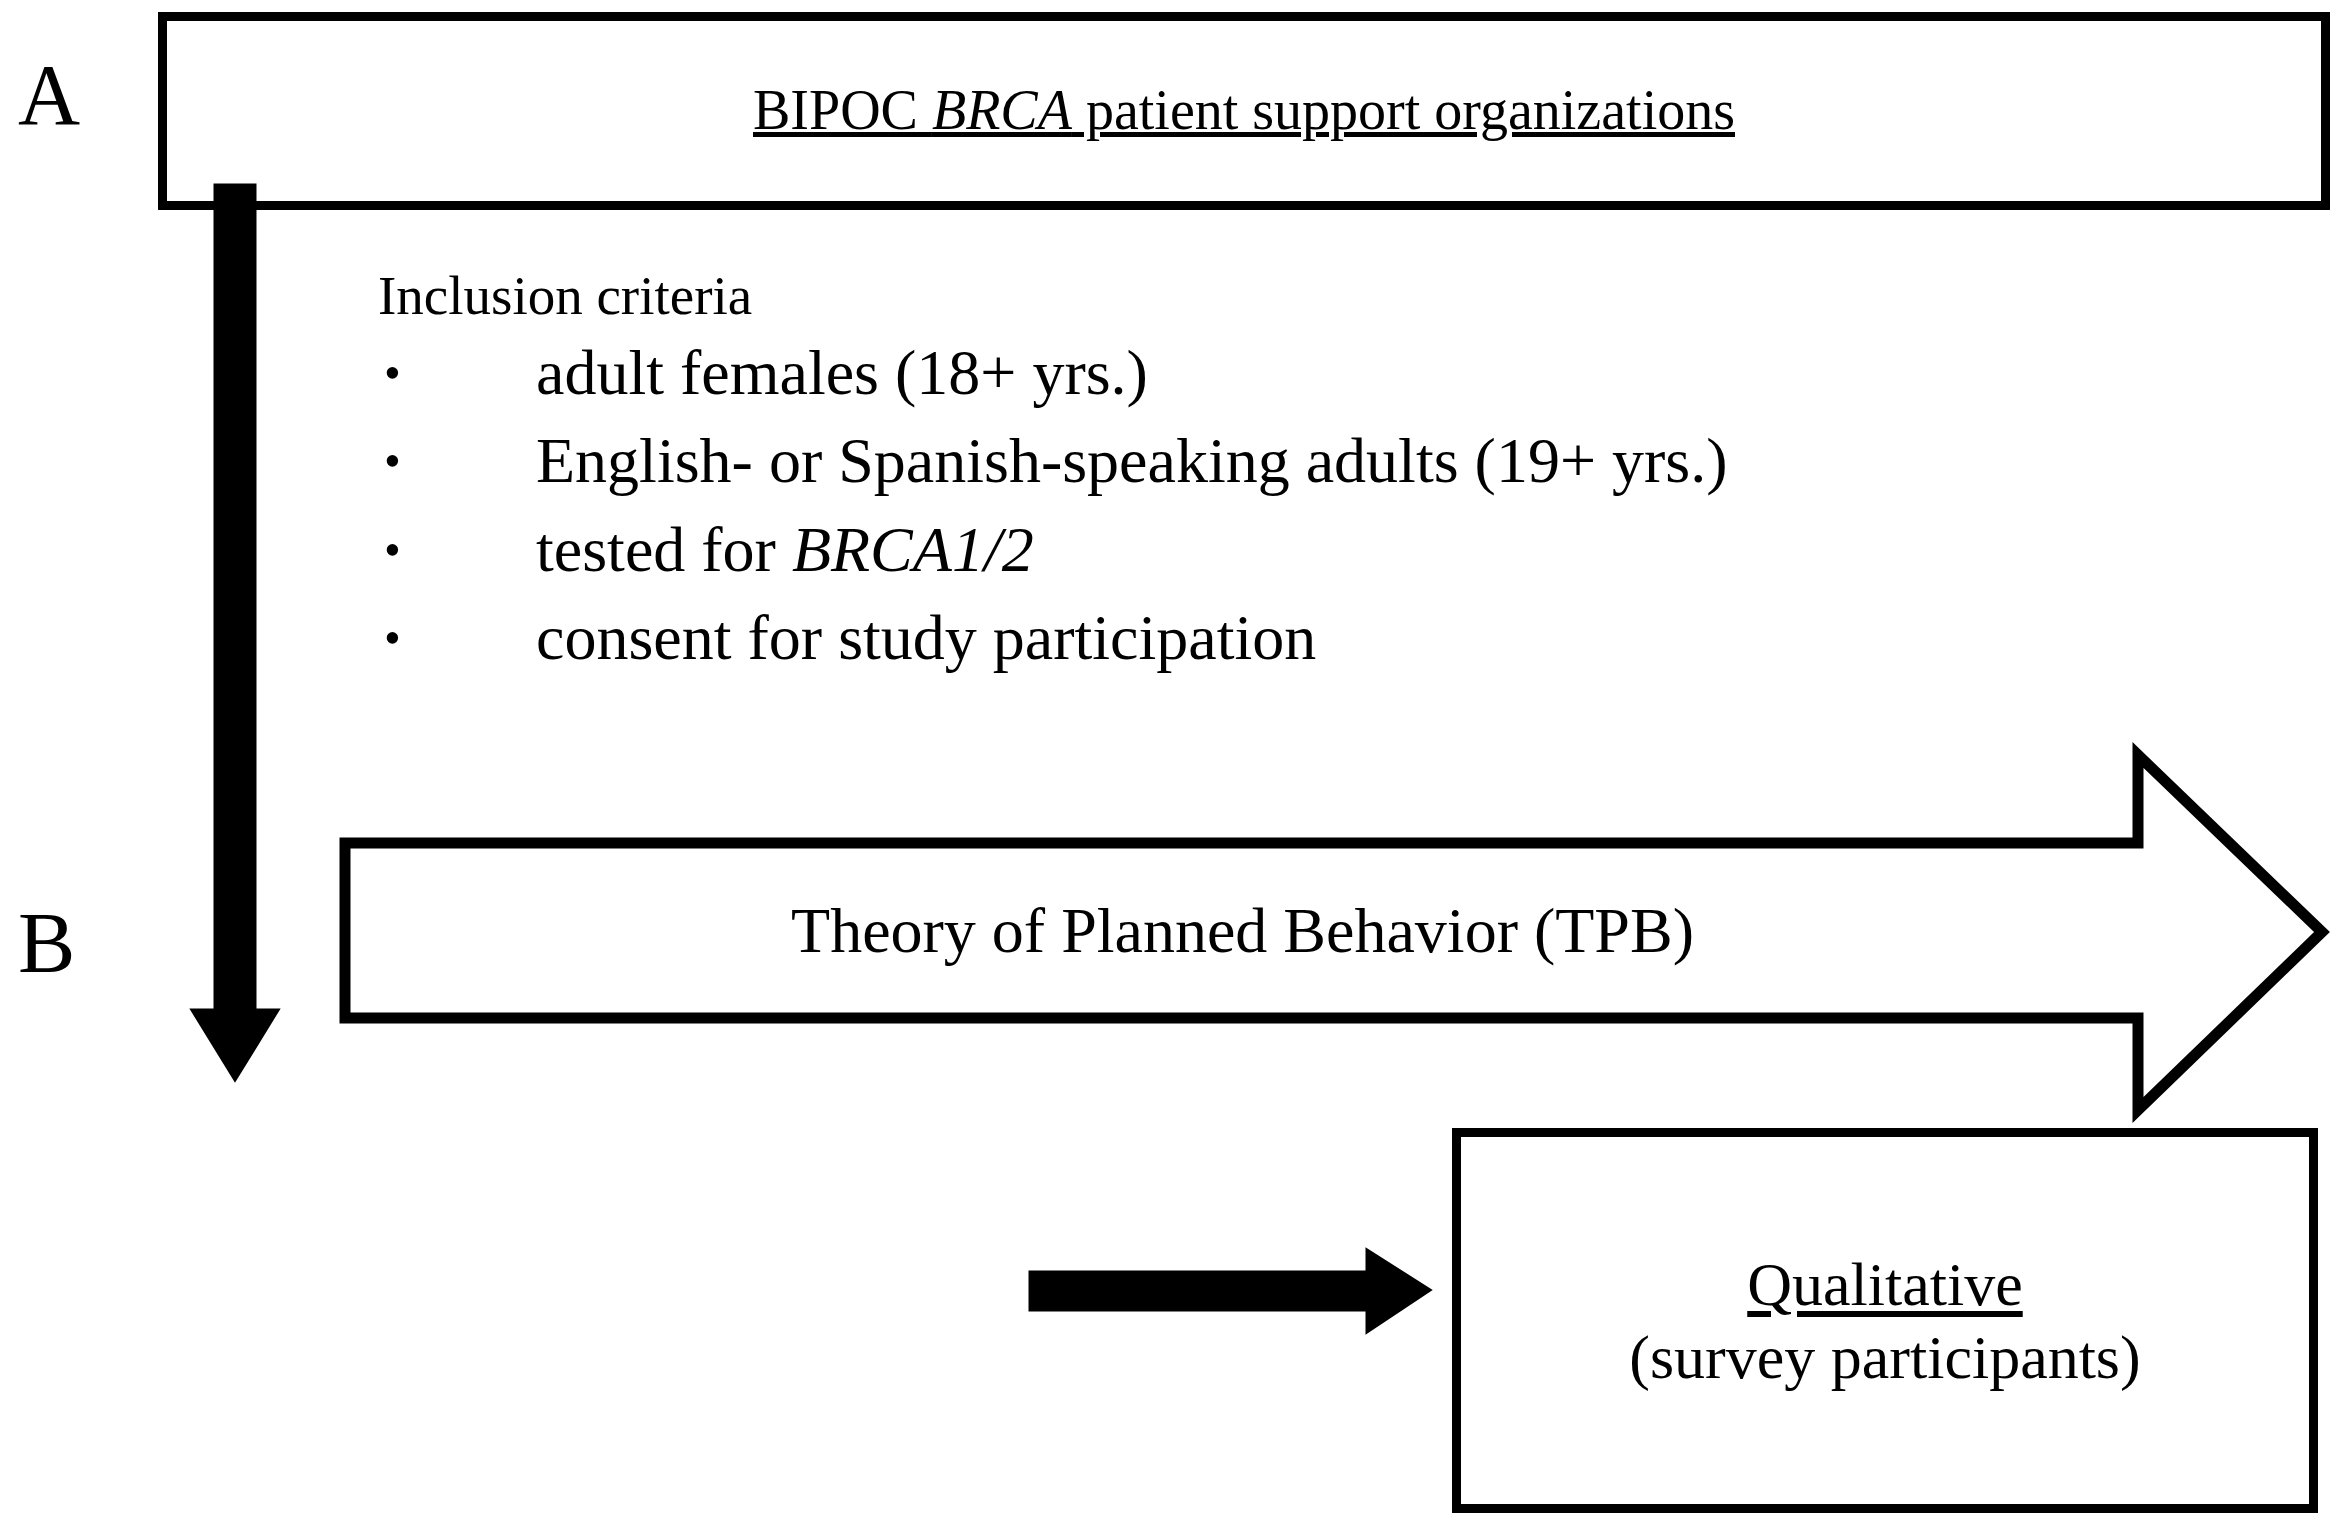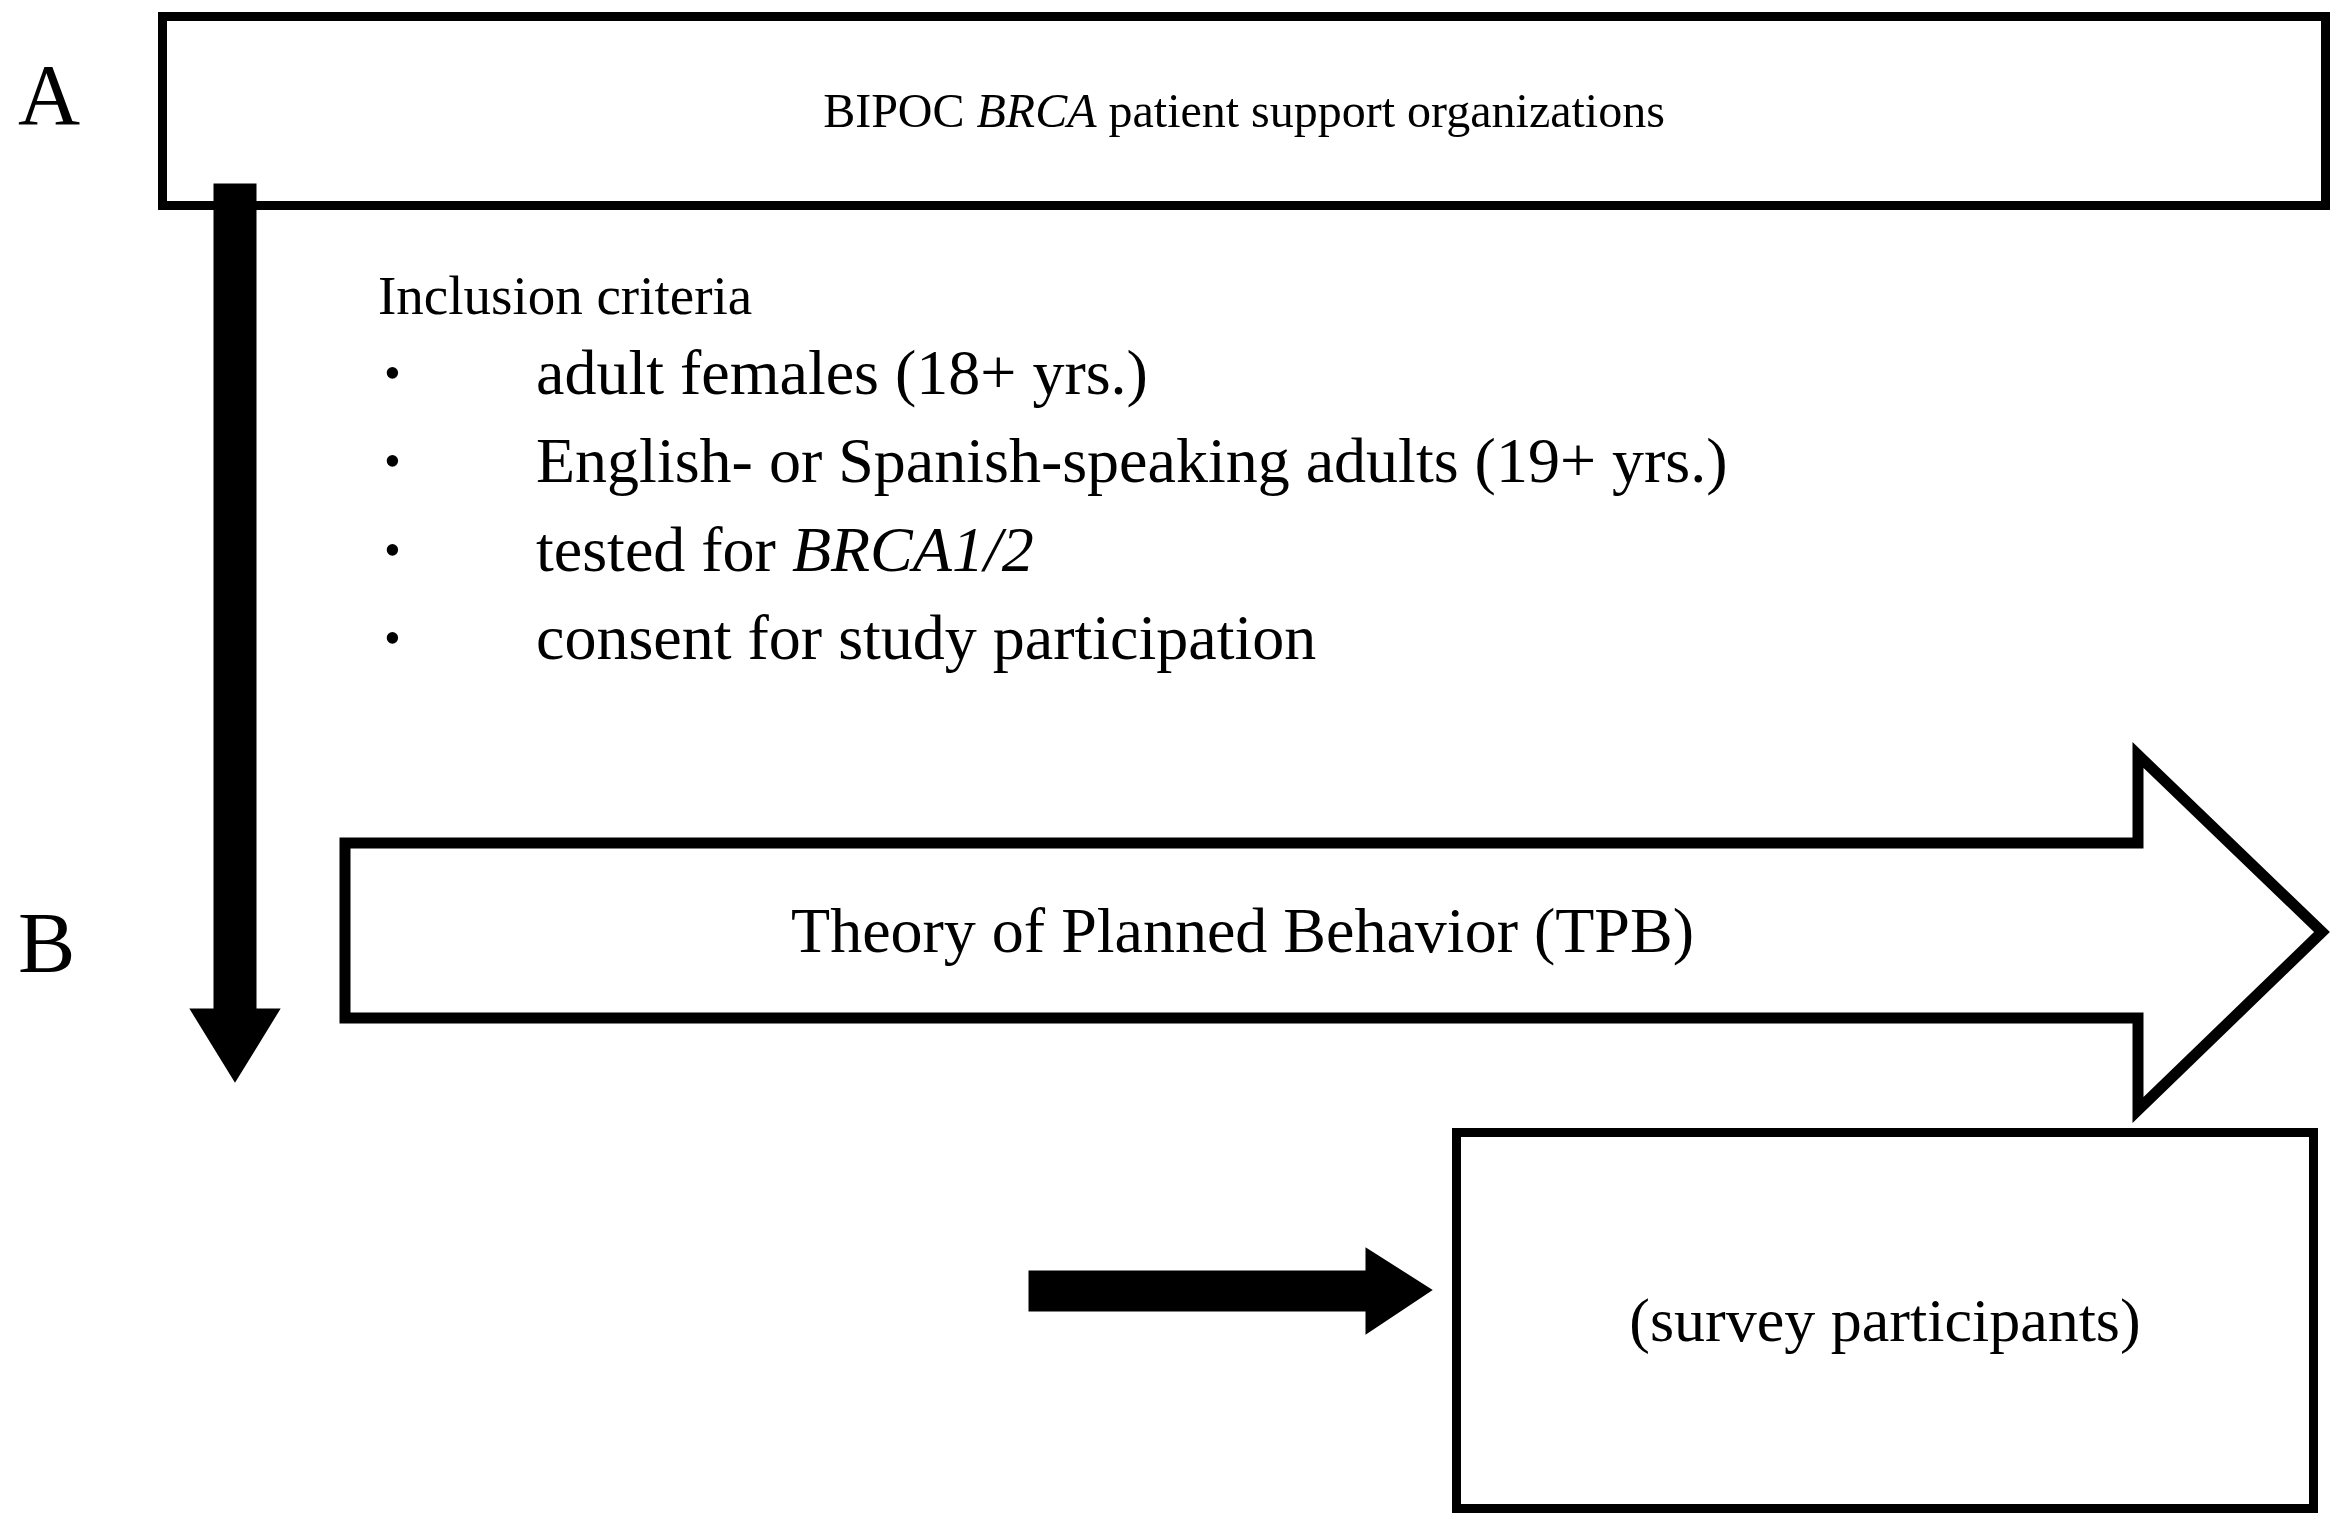--- a/index.html
+++ b/index.html
@@ -43,23 +43,24 @@
     text-align: center;
   }
 
   #box-top {
     left: 158px;
     top: 12px;
     width: 2172px;
     height: 198px;
   }
   #box-top .box-text {
-    font-size: 48px;
+    font-size: 56px;
     line-height: 1.1;
     white-space: nowrap;
+    text-decoration: underline;
   }
 
   #box-quant {
     left: 158px;
     top: 1128px;
     width: 872px;
     height: 385px;
   }
   #box-qual {
     left: 1452px;
@@ -176,17 +177,18 @@
     <polygon points="345,843 2138,843 2138,755 2322,932 2138,1110 2138,1018 345,1018" fill="#ffffff" stroke="#000000" stroke-width="11" stroke-linejoin="miter"></polygon>
 
     <polygon points="1030,1272 1367,1272 1367,1250 1430,1290 1367,1332 1367,1310 1030,1310" fill="#000000" stroke="#000000" stroke-width="3"></polygon>
   </svg>
 
   <div id="tpb-label">Theory of Planned Behavior (TPB)</div>
 
 
   <div class="box" id="box-qual">
     <div class="stack">
+      <div class="heading">Qualitative </div>
       <div>(survey participants)</div>
     </div>
   </div>
 
 </div>
 
 </body></html>

